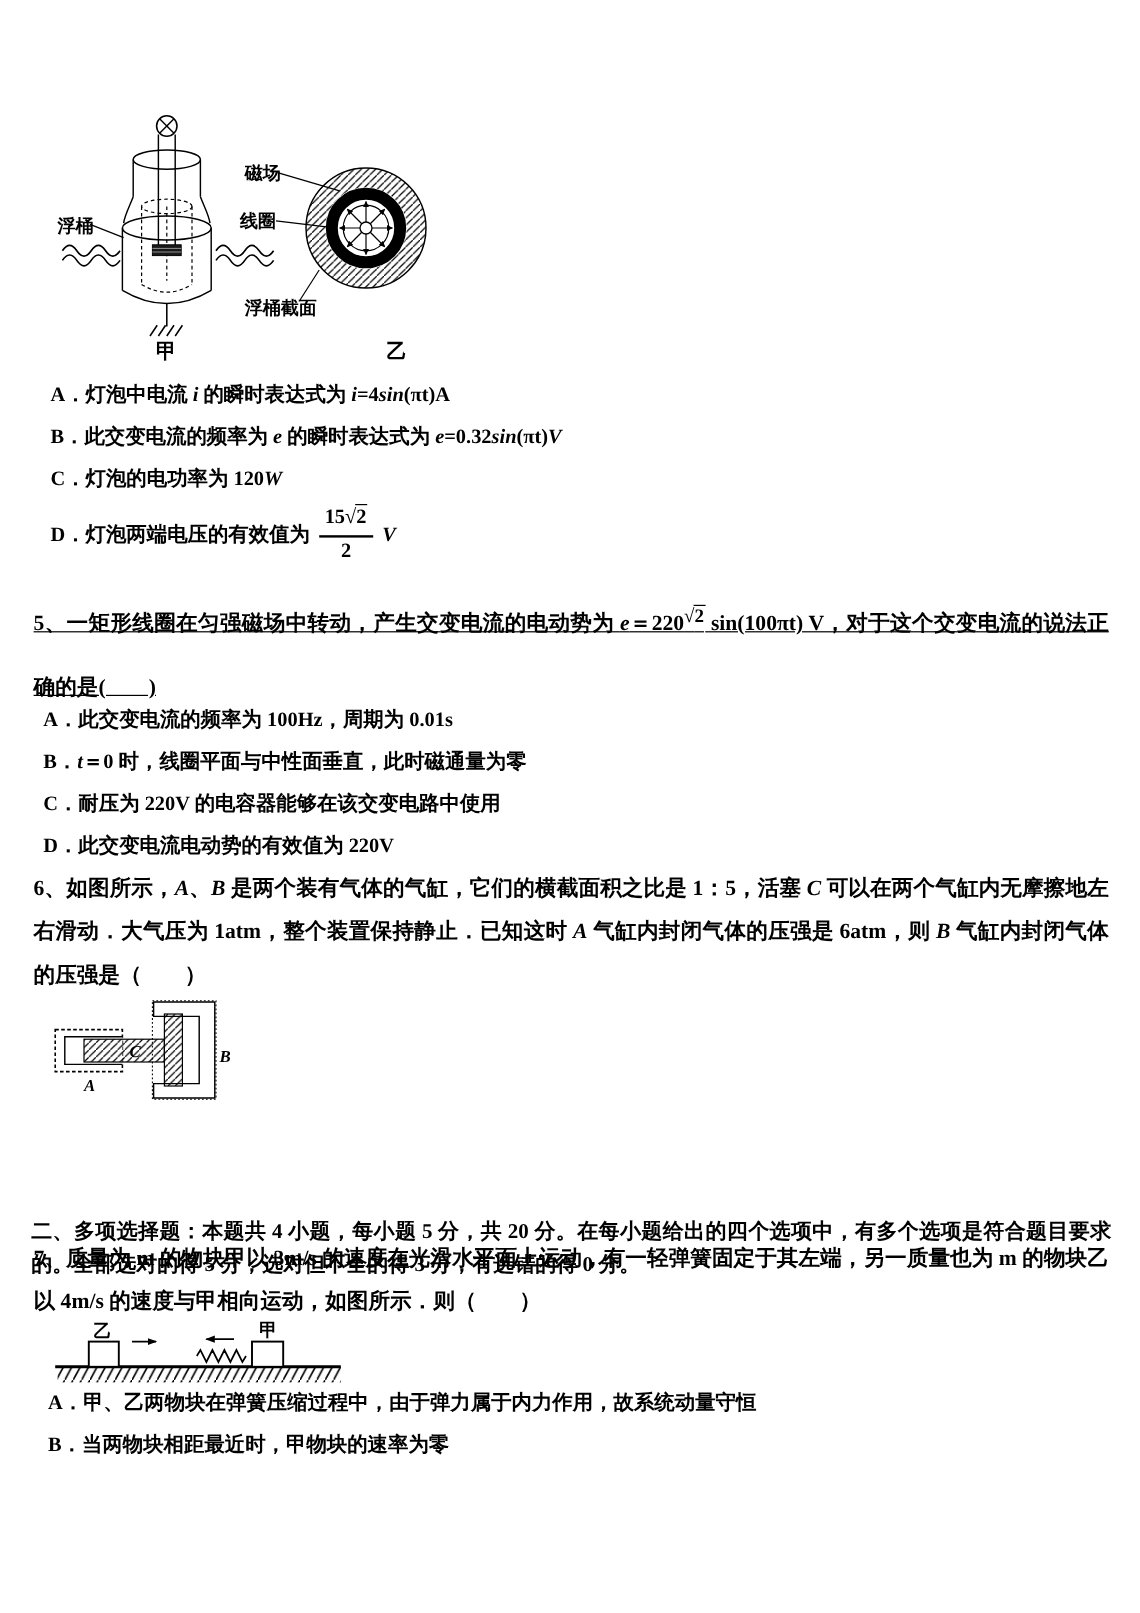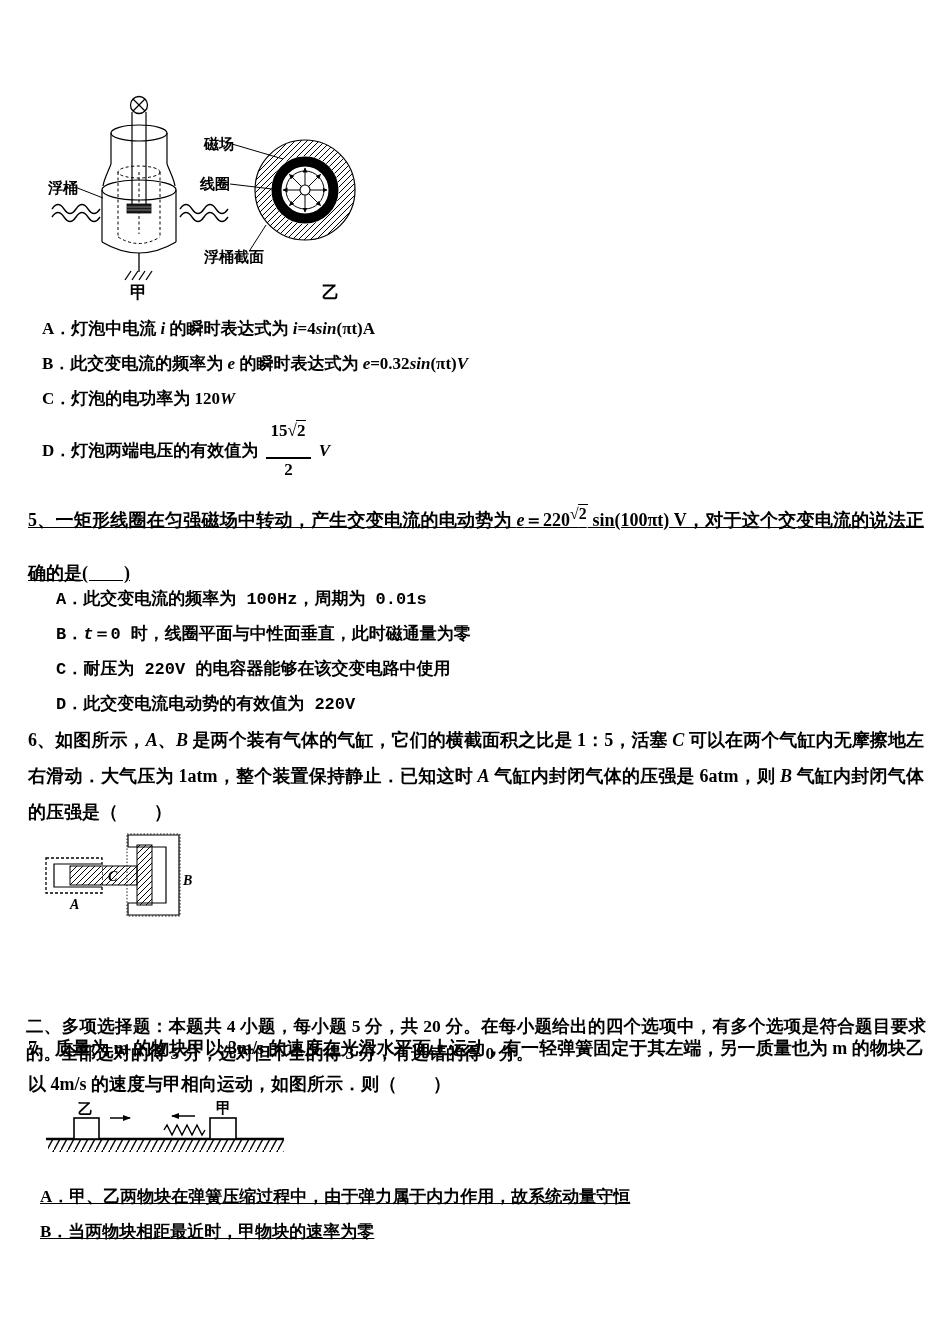--- a/index.html
+++ b/index.html
@@ -7,21 +7,21 @@
         font-family:"Liberation Serif","DejaVu Serif",serif;font-weight:bold;overflow:hidden;}
   .abs{position:absolute;}
   .stem{font-size:18px;line-height:36px;text-align:justify;}
   .stem-tall{line-height:53px;text-decoration:underline;}
   .opt{font-size:17px;line-height:22px;margin-bottom:13px;white-space:nowrap;}
   .optrow{display:flex;font-size:17px;line-height:22px;}
   .qo{width:123px;}
   .sec{font-size:17.5px;line-height:27px;text-align:justify;margin-top:36px;}
   .it{font-style:italic;}
   .frac{display:inline-block;vertical-align:middle;text-align:center;line-height:1.15;margin:0 3px;transform:translateY(-2px);}
-  .fnum{display:block;padding:0 5px 16px;border-bottom:2px solid #000;}
+  .fnum{display:block;padding:0 5px 5px;border-bottom:2px solid #000;}
   .fden{display:block;padding-top:1px;}
   .sqrt{white-space:nowrap;}
   .sqrt .rsign{margin-right:-1px;}
   .sqrt .rb{border-top:1.8px solid currentColor;padding:0 1px;}
   .sqrt.sup{vertical-align:7px;font-size:0.88em;}
   svg{display:block;}
   svg text{font-family:"Liberation Serif","DejaVu Serif",serif;font-weight:bold;fill:#000;}
 </style>
 </head>
 <body>
@@ -128,21 +128,21 @@
   </div>
 
   <div class="abs" style="left:42px;top:318px;width:870px;">
     <div class="opt"><span>A．灯泡中电流 </span><span class="it">i</span><span> 的瞬时表达式为 </span><span class="it">i</span><span>=4</span><span class="it">sin</span><span>(πt)A</span></div>
     <div class="opt"><span>B．此交变电流的频率为 </span><span class="it">e</span><span> 的瞬时表达式为 </span><span class="it">e</span><span>=0.32</span><span class="it">sin</span><span>(πt)</span><span class="it">V</span></div>
     <div class="opt"><span>C．灯泡的电功率为 120</span><span class="it">W</span></div>
     <div class="opt"><span>D．灯泡两端电压的有效值为 </span><span class="frac"><span class="fnum"><span>15</span><span class="sqrt"><span class="rsign">√</span><span class="rb">2</span></span></span><span class="fden"><span>2</span></span></span><span> </span><span class="it">V</span></div>
   </div>
 
   <div class="abs stem stem-tall" style="left:28px;top:487px;width:896px;"><span>5、一矩形线圈在匀强磁场中转动，产生交变电流的电动势为 </span><span class="it">e</span><span>＝220</span><span class="sqrt sup"><span class="rsign">√</span><span class="rb">2</span></span><span> sin(100πt) V，对于这个交变电流的说法正确的是(　　)</span></div>
-  <div class="abs" style="left:56px;top:589px;width:870px;font-family:Liberation Mono, monospace;">
+  <div class="abs" style="left:36px;top:589px;width:870px;">
     <div class="opt"><span>A．此交变电流的频率为 100Hz，周期为 0.01s</span></div>
     <div class="opt"><span>B．</span><span class="it">t</span><span>＝0 时，线圈平面与中性面垂直，此时磁通量为零</span></div>
     <div class="opt"><span>C．耐压为 220V 的电容器能够在该交变电路中使用</span></div>
     <div class="opt"><span>D．此交变电流电动势的有效值为 220V</span></div>
   </div>
 
   <div class="abs stem" style="left:28px;top:722px;width:896px;"><span>6、如图所示，</span><span class="it">A</span><span>、</span><span class="it">B</span><span> 是两个装有气体的气缸，它们的横截面积之比是 1：5，活塞 </span><span class="it">C</span><span> 可以在两个气缸内无摩擦地左右滑动．大气压为 1atm，整个装置保持静止．已知这时 </span><span class="it">A</span><span> 气缸内封闭气体的压强是 6atm，则 </span><span class="it">B</span><span> 气缸内封闭气体的压强是（　　）</span></div>
 
   <div class="abs" style="left:44px;top:833px;">
     <svg width="155" height="92" viewBox="0 0 155 92">
@@ -179,18 +179,18 @@
       <path d="M124,32 l3,-5 l5,10 l5,-10 l5,10 l5,-10 l5,10 l5,-10 l5,10 l3,-5" fill="none" stroke="#000" stroke-width="1.4"></path>
 
       <line x1="70" y1="20" x2="90" y2="20" stroke="#000" stroke-width="1.5" marker-end="url(#arr)"></line>
       <line x1="155" y1="18" x2="132" y2="18" stroke="#000" stroke-width="1.5" marker-end="url(#arr)"></line>
 
       <text x="38" y="16" font-size="15">乙</text>
       <text x="176" y="15" font-size="15">甲</text>
     </svg>
   </div>
 
-  <div class="abs" style="left:40px;top:1186px;width:880px;text-decoration:underline;">
+  <div class="abs" style="left:40px;top:1158px;width:880px;">
     <div class="opt"><span>A．甲、乙两物块在弹簧压缩过程中，由于弹力属于内力作用，故系统动量守恒</span></div>
     <div class="opt"><span>B．当两物块相距最近时，甲物块的速率为零</span></div>
   </div>
 
 </div>
 
 </body></html>

